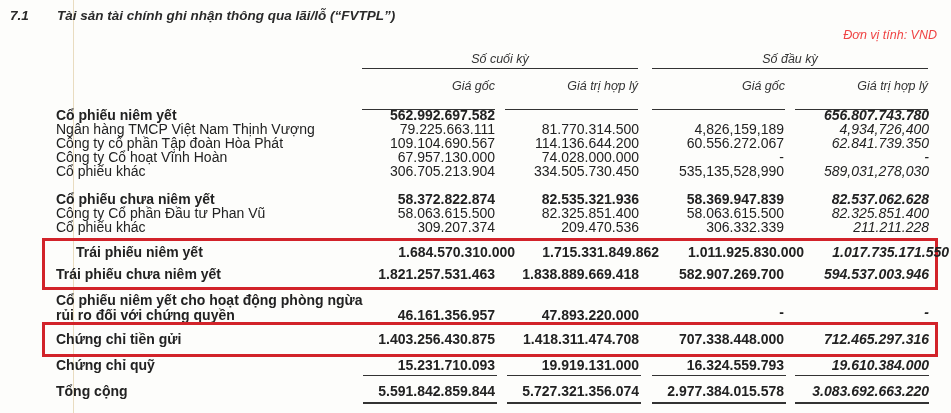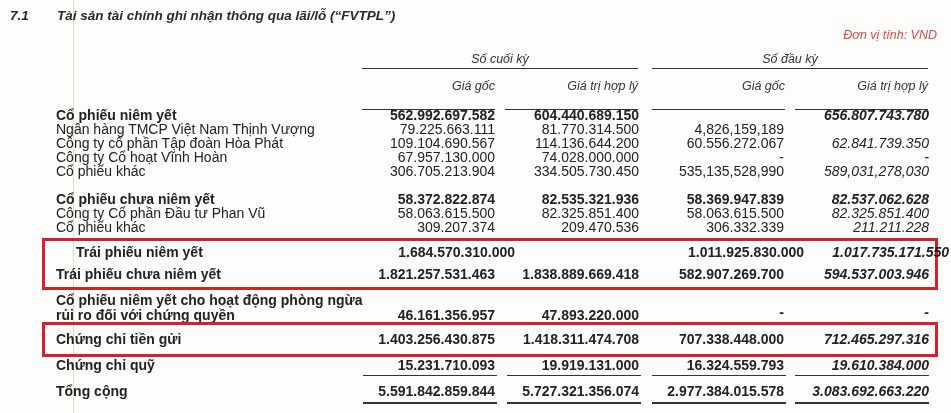--- a/index.html
+++ b/index.html
@@ -66,28 +66,28 @@
 <div class="grp" style="left:652px;width:276px;">Số đầu kỳ</div>
 
 <div class="colh" style="left:362px;width:133px;">Giá gốc</div>
 <div class="colh" style="left:505px;width:133px;">Giá trị hợp lý</div>
 <div class="colh" style="left:652px;width:133px;">Giá gốc</div>
 <div class="colh" style="left:795px;width:133px;">Giá trị hợp lý</div>
 
 <div class="row b" style="top:108px;">
   <span class="lbl">Cổ phiếu niêm yết</span>
   <span class="v c1">562.992.697.582</span>
-  <span class="v c2">604.440.689.150</span>
   <span class="v c4">656.807.743.780</span>
 </div>
 <div class="row" style="top:122px;">
   <span class="lbl">Ngân hàng TMCP Việt Nam Thịnh Vượng</span>
   <span class="v c1">79.225.663.111</span>
   <span class="v c2">81.770.314.500</span>
   <span class="v c3">4,826,159,189</span>
+  <span class="v c4">4,934,726,400</span>
 </div>
 <div class="row" style="top:136px;">
   <span class="lbl">Công ty cổ phần Tập đoàn Hòa Phát</span>
   <span class="v c1">109.104.690.567</span>
   <span class="v c2">114.136.644.200</span>
   <span class="v c3">60.556.272.067</span>
   <span class="v c4">62.841.739.350</span>
 </div>
 <div class="row" style="top:150px;">
   <span class="lbl">Công ty Cổ hoạt Vĩnh Hoàn</span>
@@ -124,20 +124,21 @@
   <span class="v c2">209.470.536</span>
   <span class="v c3">306.332.339</span>
   <span class="v c4">211.211.228</span>
 </div>
 
 <div class="redbox" style="left:42px;top:238px;width:896px;height:52px;"></div>
 
 <div class="row b" style="top:245px;margin-left:20px;">
   <span class="lbl">Trái phiếu niêm yết</span>
   <span class="v c1">1.684.570.310.000</span>
+  <span class="v c2">1.715.331.849.862</span>
   <span class="v c3">1.011.925.830.000</span>
   <span class="v c4">1.017.735.171.550</span>
 </div>
 <div class="row b" style="top:267px;">
   <span class="lbl">Trái phiếu chưa niêm yết</span>
   <span class="v c1">1.821.257.531.463</span>
   <span class="v c2">1.838.889.669.418</span>
   <span class="v c3">582.907.269.700</span>
   <span class="v c4">594.537.003.946</span>
 </div>

